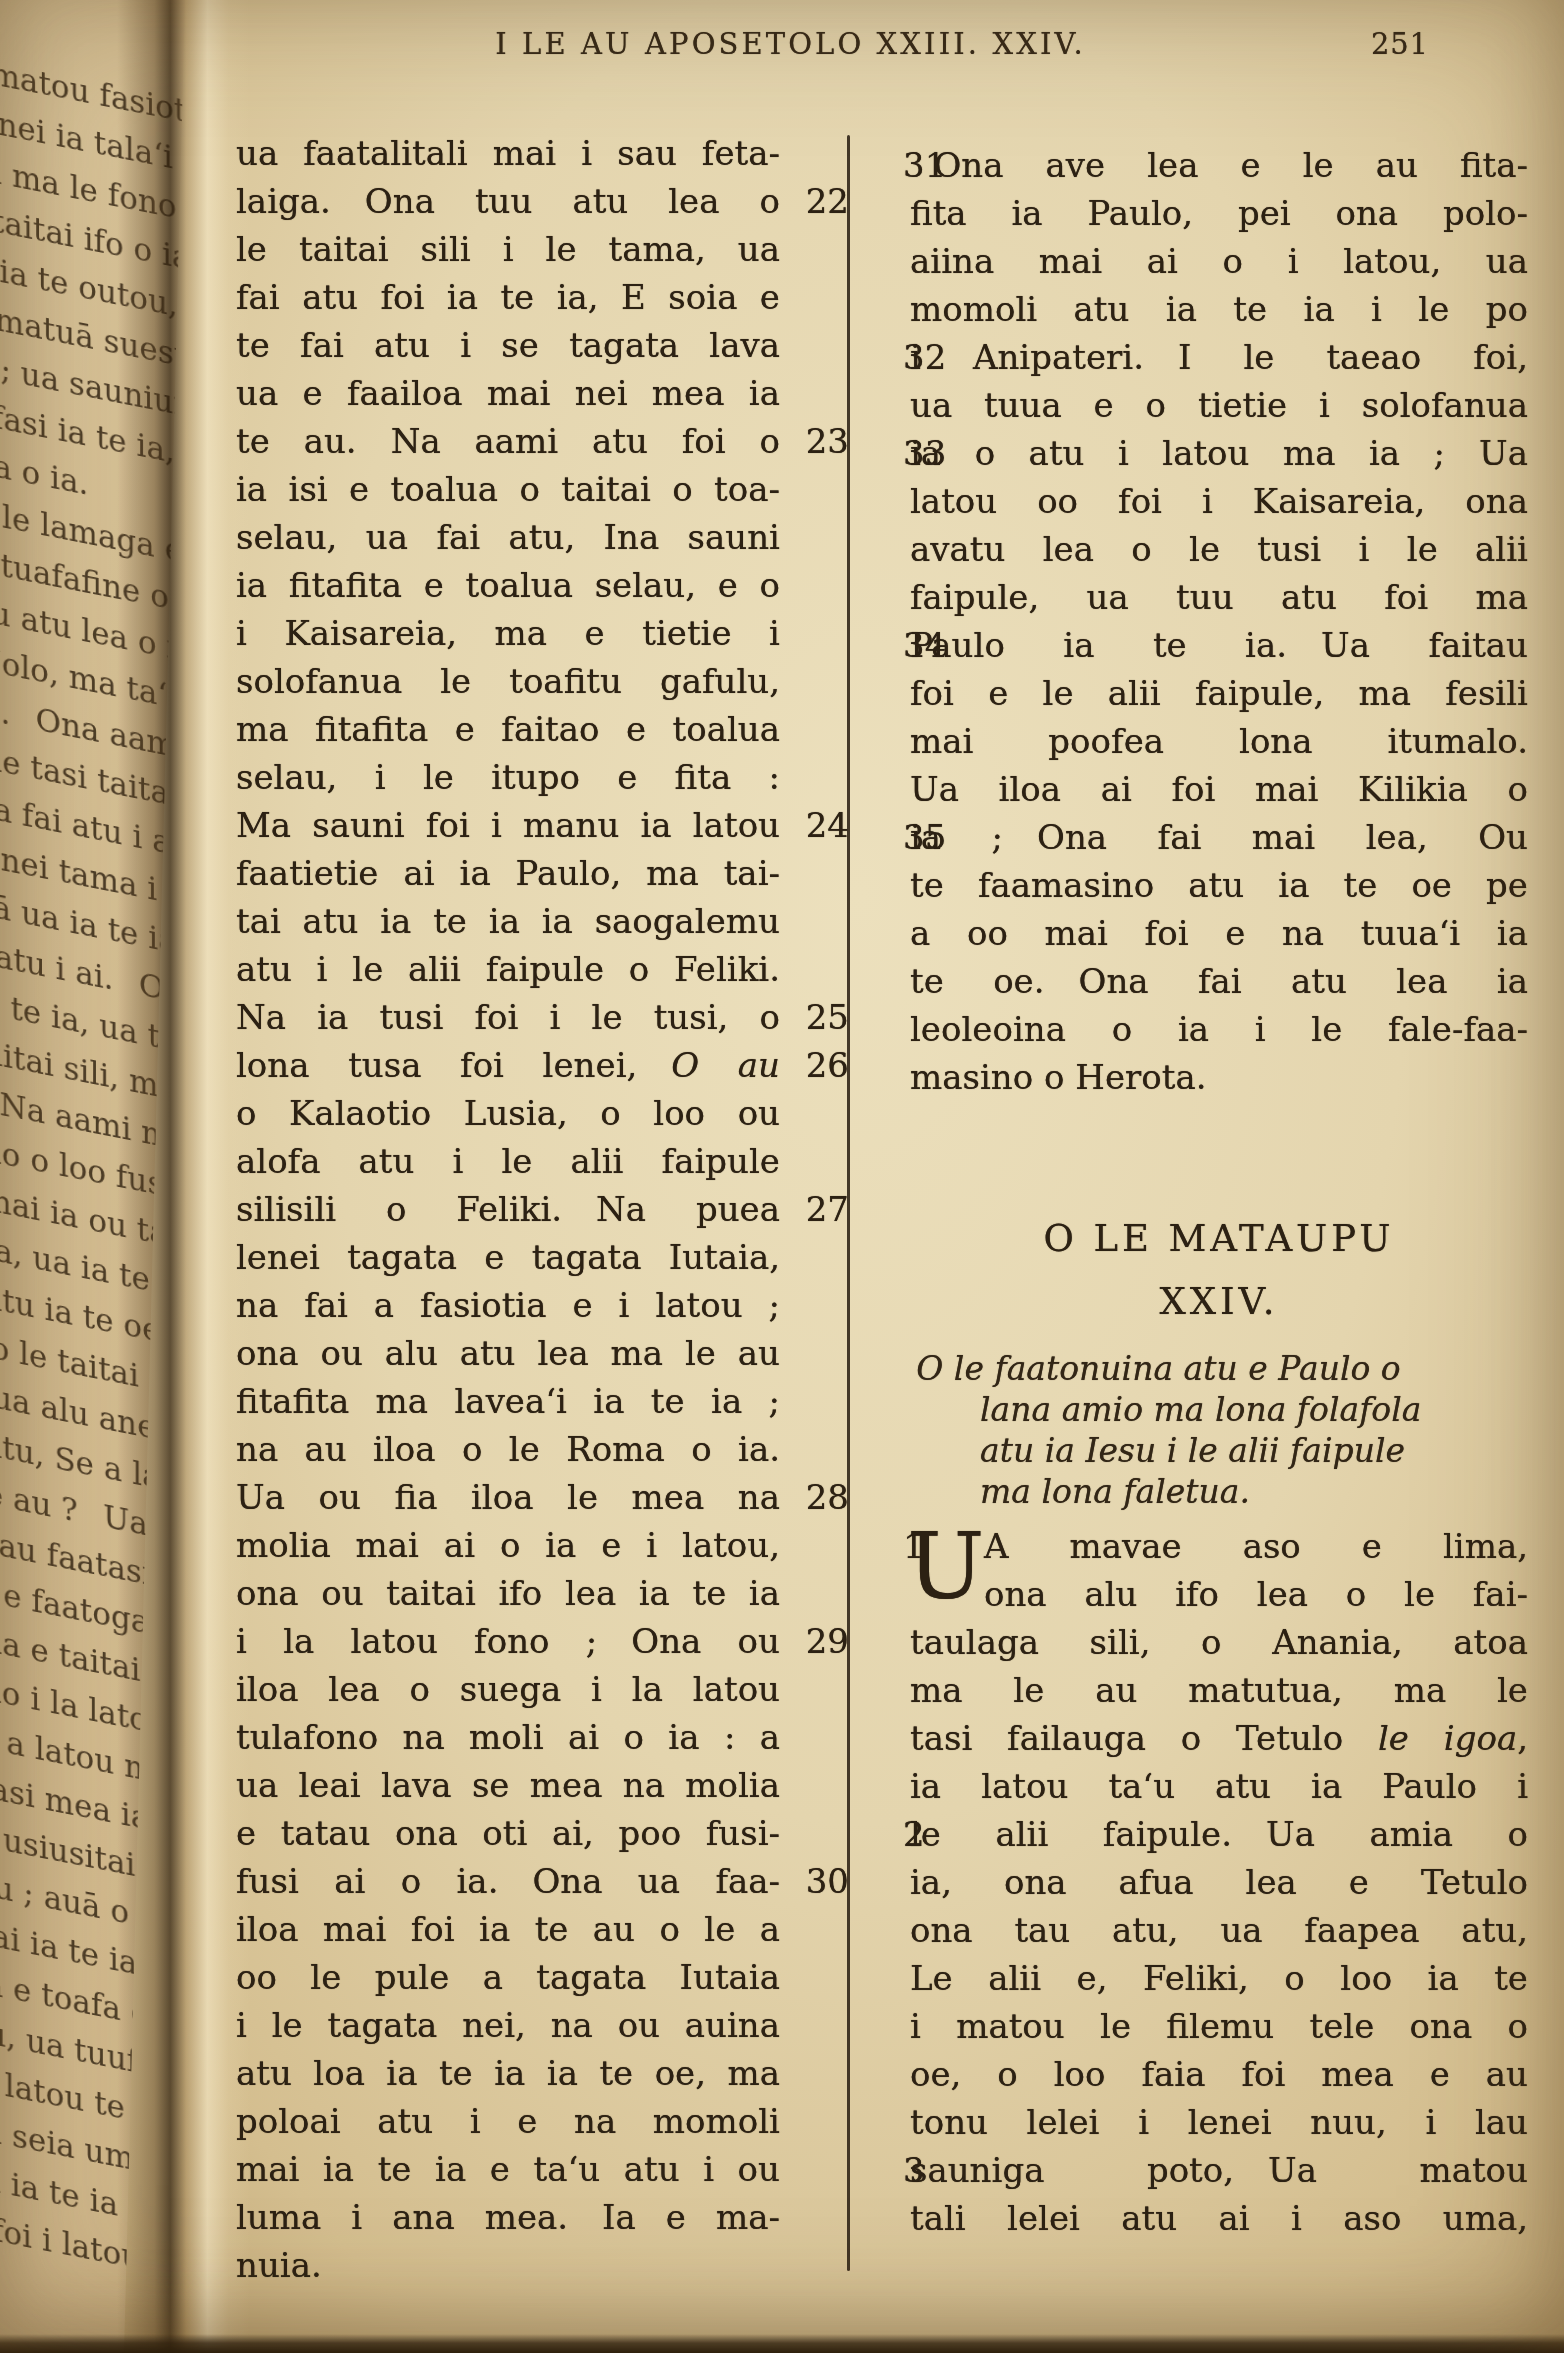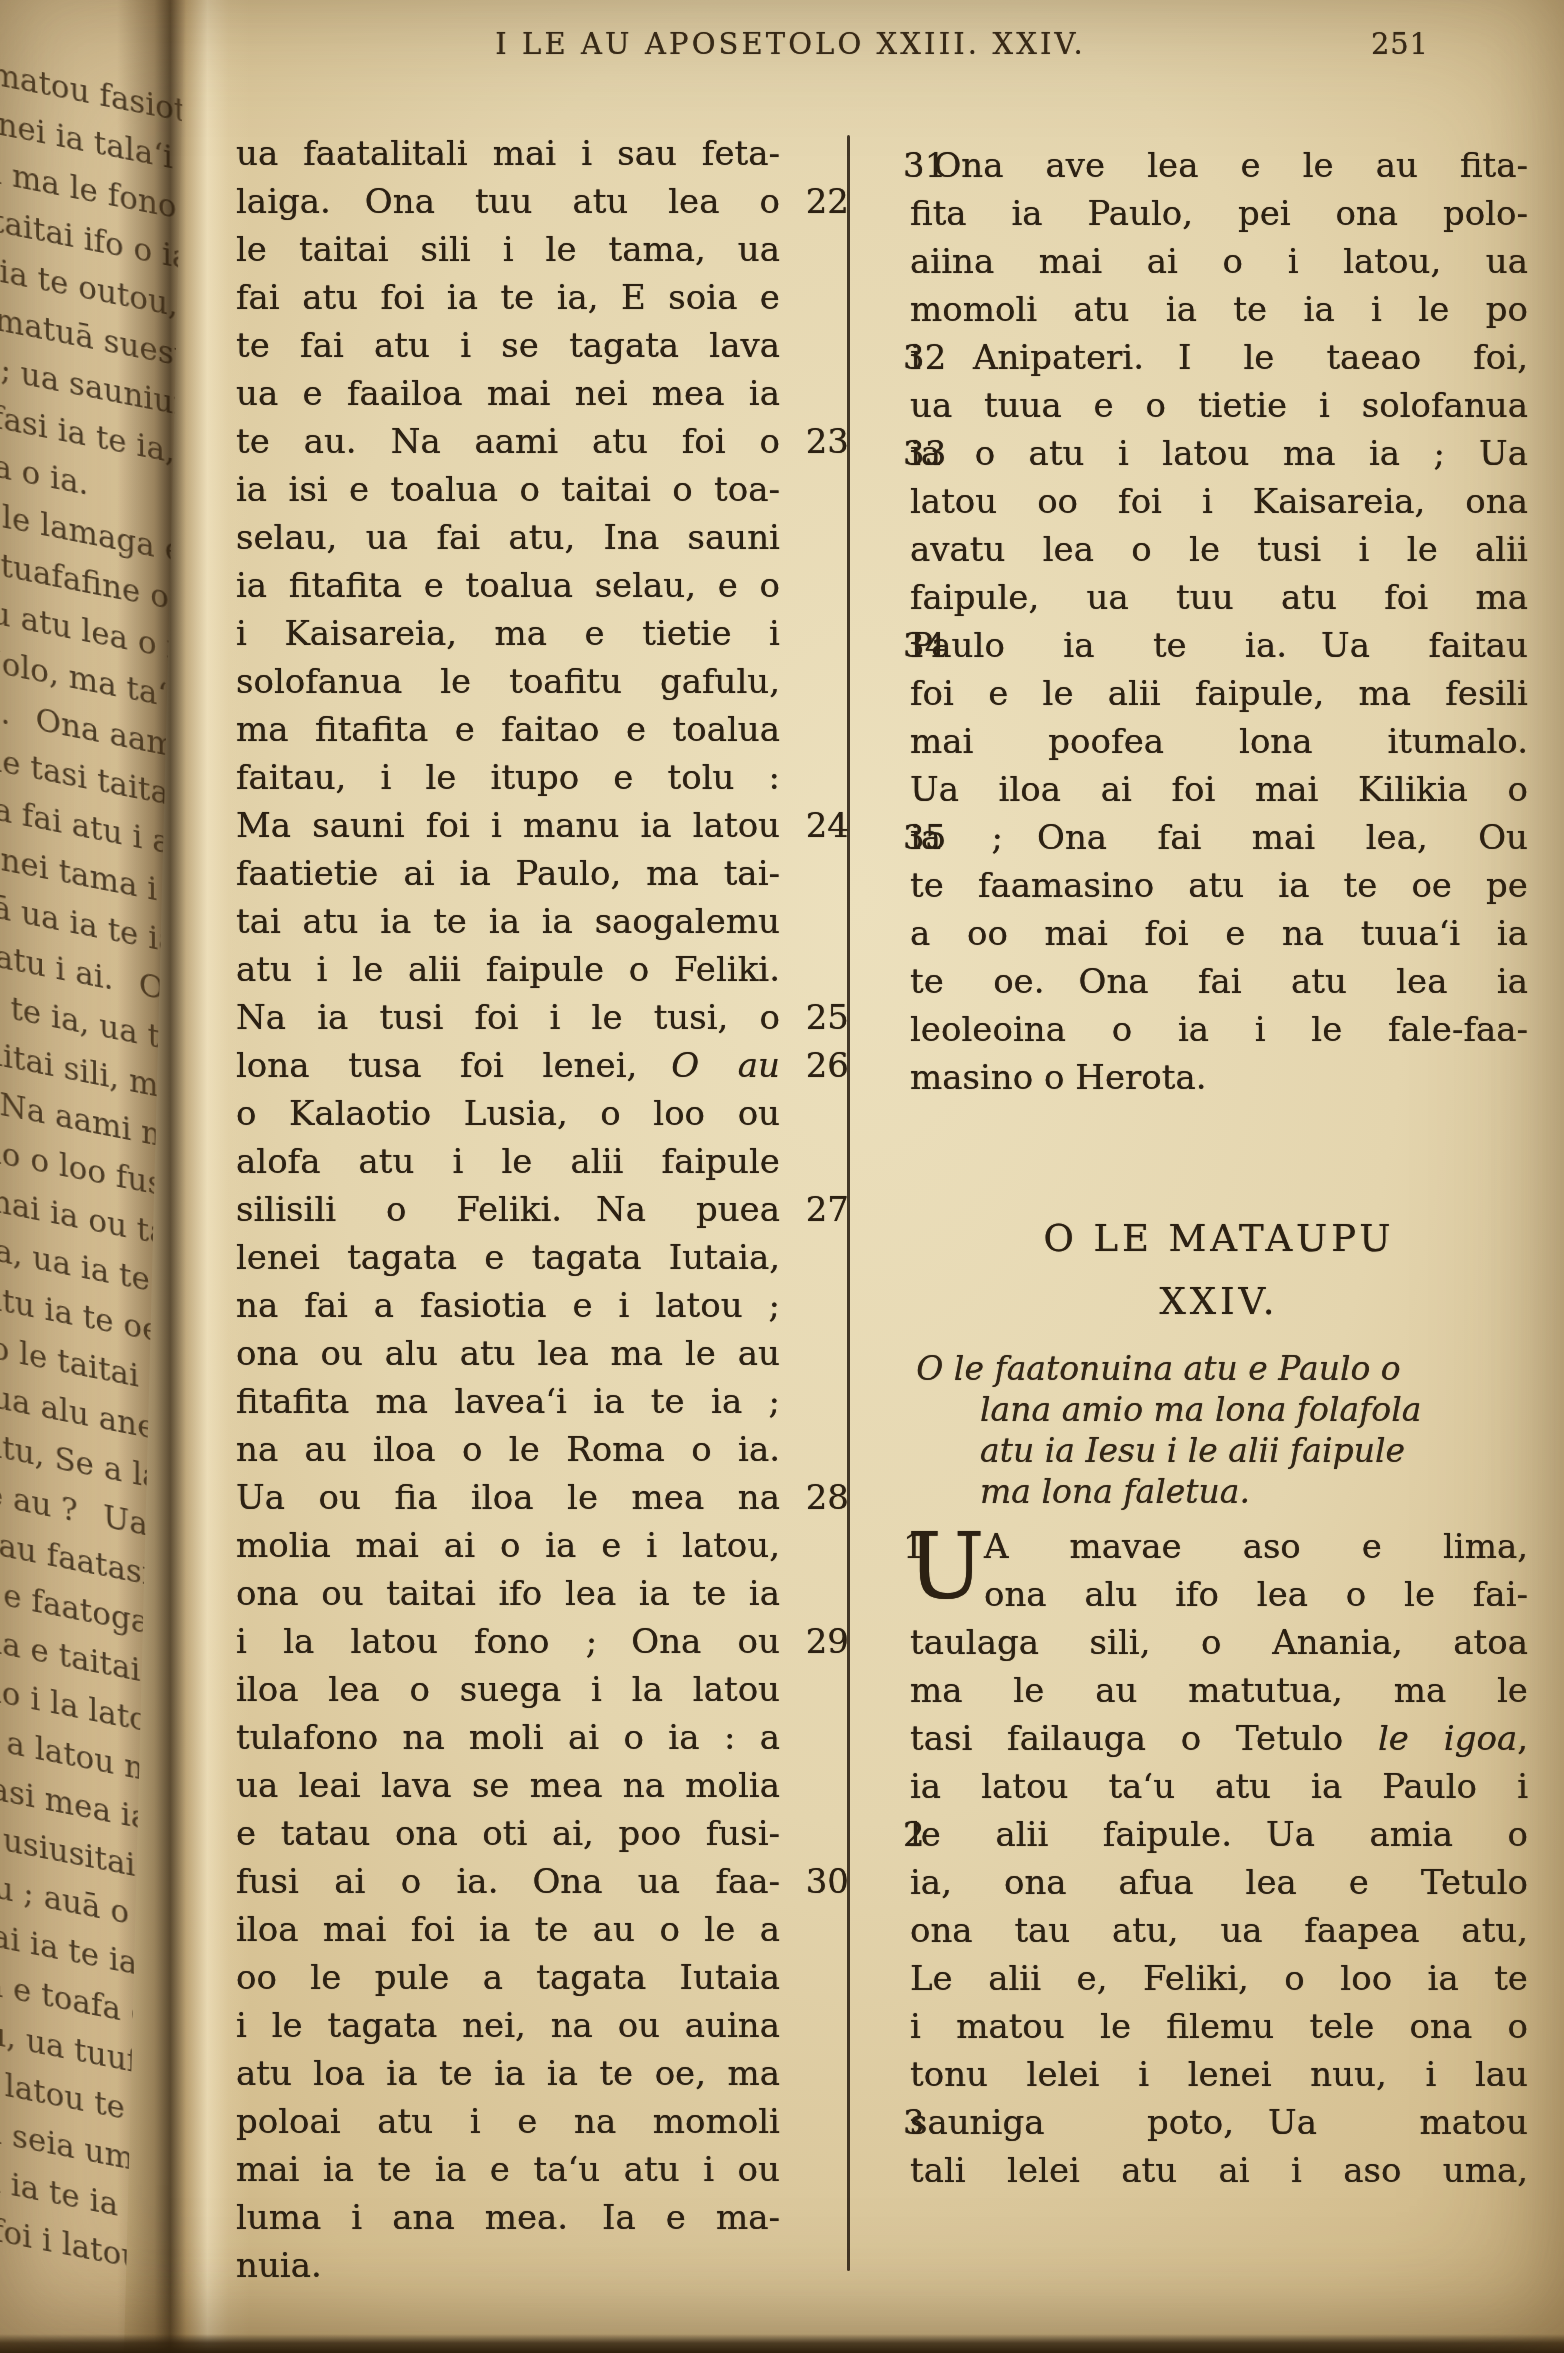--- a/index.html
+++ b/index.html
@@ -134,21 +134,21 @@
       <div class="line"><span>fai atu foi ia te ia, E soia e</span></div>
       <div class="line"><span>te fai atu i se tagata lava</span></div>
       <div class="line"><span>ua e faailoa mai nei mea ia</span></div>
       <div class="line"><span class="vnum r">23</span><span>te au.  Na aami atu foi o</span></div>
       <div class="line"><span>ia isi e toalua o taitai o toa-</span></div>
       <div class="line"><span>selau, ua fai atu, Ina sauni</span></div>
       <div class="line"><span>ia fitafita e toalua selau, e o</span></div>
       <div class="line"><span>i Kaisareia, ma e tietie i</span></div>
       <div class="line"><span>solofanua le toafitu gafulu,</span></div>
       <div class="line"><span>ma fitafita e faitao e toalua</span></div>
-      <div class="line"><span>faitau, i le itupo e tolu :</span></div>
+      <div class="line"><span>selau, i le itupo e fita :</span></div>
       <div class="line"><span class="vnum r">24</span><span>Ma sauni foi i manu ia latou</span></div>
       <div class="line"><span>faatietie ai ia Paulo, ma tai-</span></div>
       <div class="line"><span>tai atu ia te ia ia saogalemu</span></div>
       <div class="line"><span>atu i le alii faipule o Feliki.</span></div>
       <div class="line"><span class="vnum r">25</span><span>Na ia tusi foi i le tusi, o</span></div>
       <div class="line"><span class="vnum r">26</span><span>lona tusa foi lenei,  </span><i>O au</i></div>
       <div class="line"><span>o Kalaotio Lusia, o loo ou</span></div>
       <div class="line"><span>alofa atu i le alii faipule</span></div>
       <div class="line"><span class="vnum r">27</span><span>silisili o Feliki.  Na puea</span></div>
       <div class="line"><span>lenei tagata e tagata Iutaia,</span></div>
@@ -213,20 +213,21 @@
         <div class="line pad"><span>ona alu ifo lea o le fai-</span></div>
         <div class="line"><span>taulaga sili, o Anania, atoa</span></div>
         <div class="line"><span>ma le au matutua, ma le</span></div>
         <div class="line"><span>tasi failauga o Tetulo </span><i>le igoa</i><span>,</span></div>
         <div class="line"><span>ia latou ta‘u atu ia Paulo i</span></div>
         <div class="line"><span class="vnum l">2</span><span>le alii faipule.  Ua amia o</span></div>
         <div class="line"><span>ia, ona afua lea e Tetulo</span></div>
         <div class="line"><span>ona tau atu, ua faapea atu,</span></div>
         <div class="line"><span>Le alii e, Feliki, o loo ia te</span></div>
         <div class="line"><span>i matou le filemu tele ona o</span></div>
+        <div class="line"><span>oe, o loo faia foi mea e au</span></div>
         <div class="line"><span>tonu lelei i lenei nuu, i lau</span></div>
         <div class="line"><span class="vnum l">3</span><span>sauniga poto,  Ua matou</span></div>
         <div class="line"><span>tali lelei atu ai i aso uma,</span></div>
       </div>
   </div>
 
   <div class="bottom-band"></div>
 </div>
 
 

